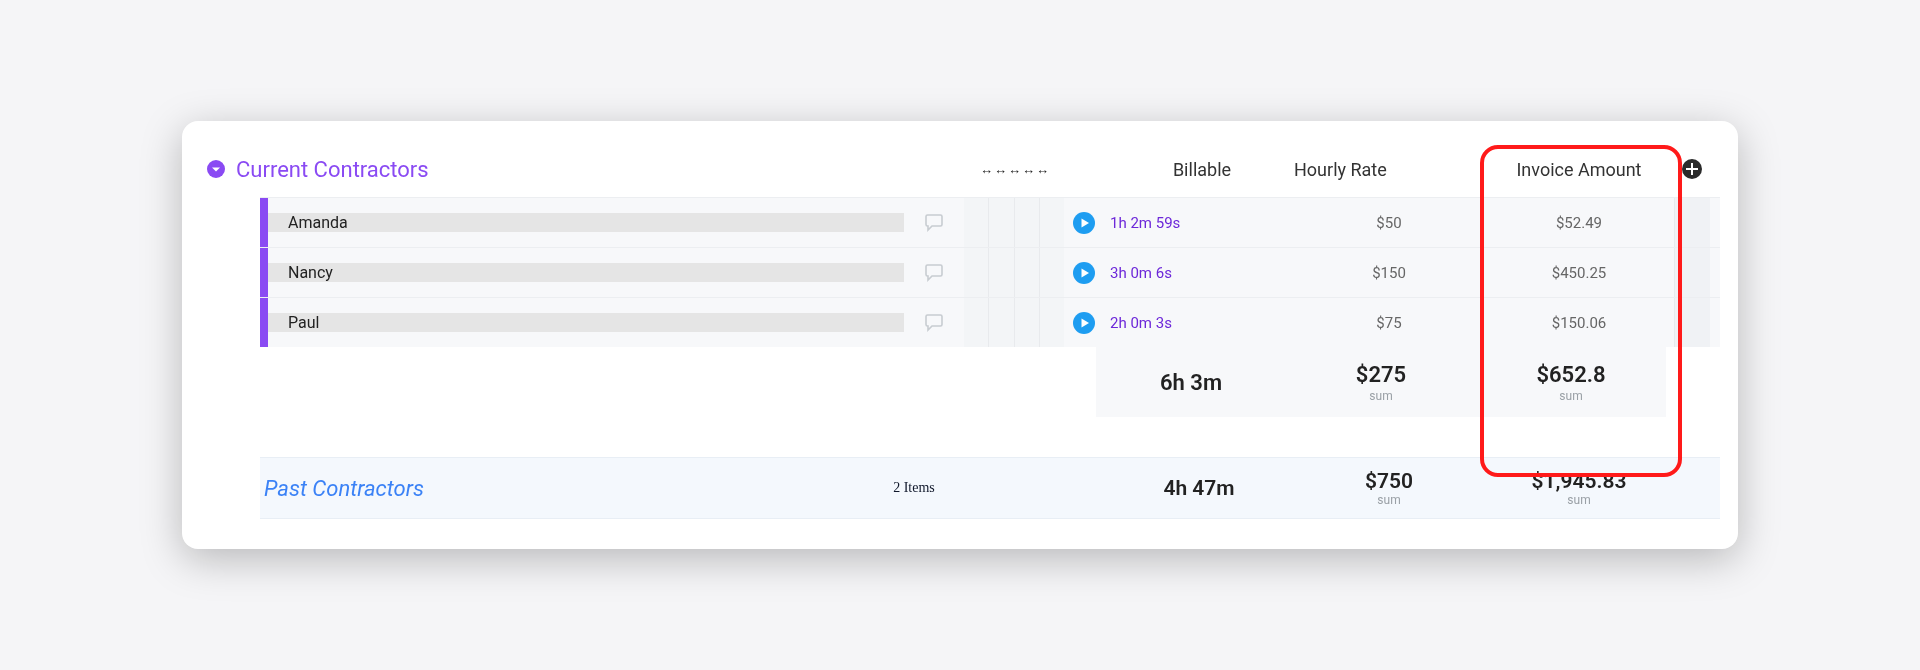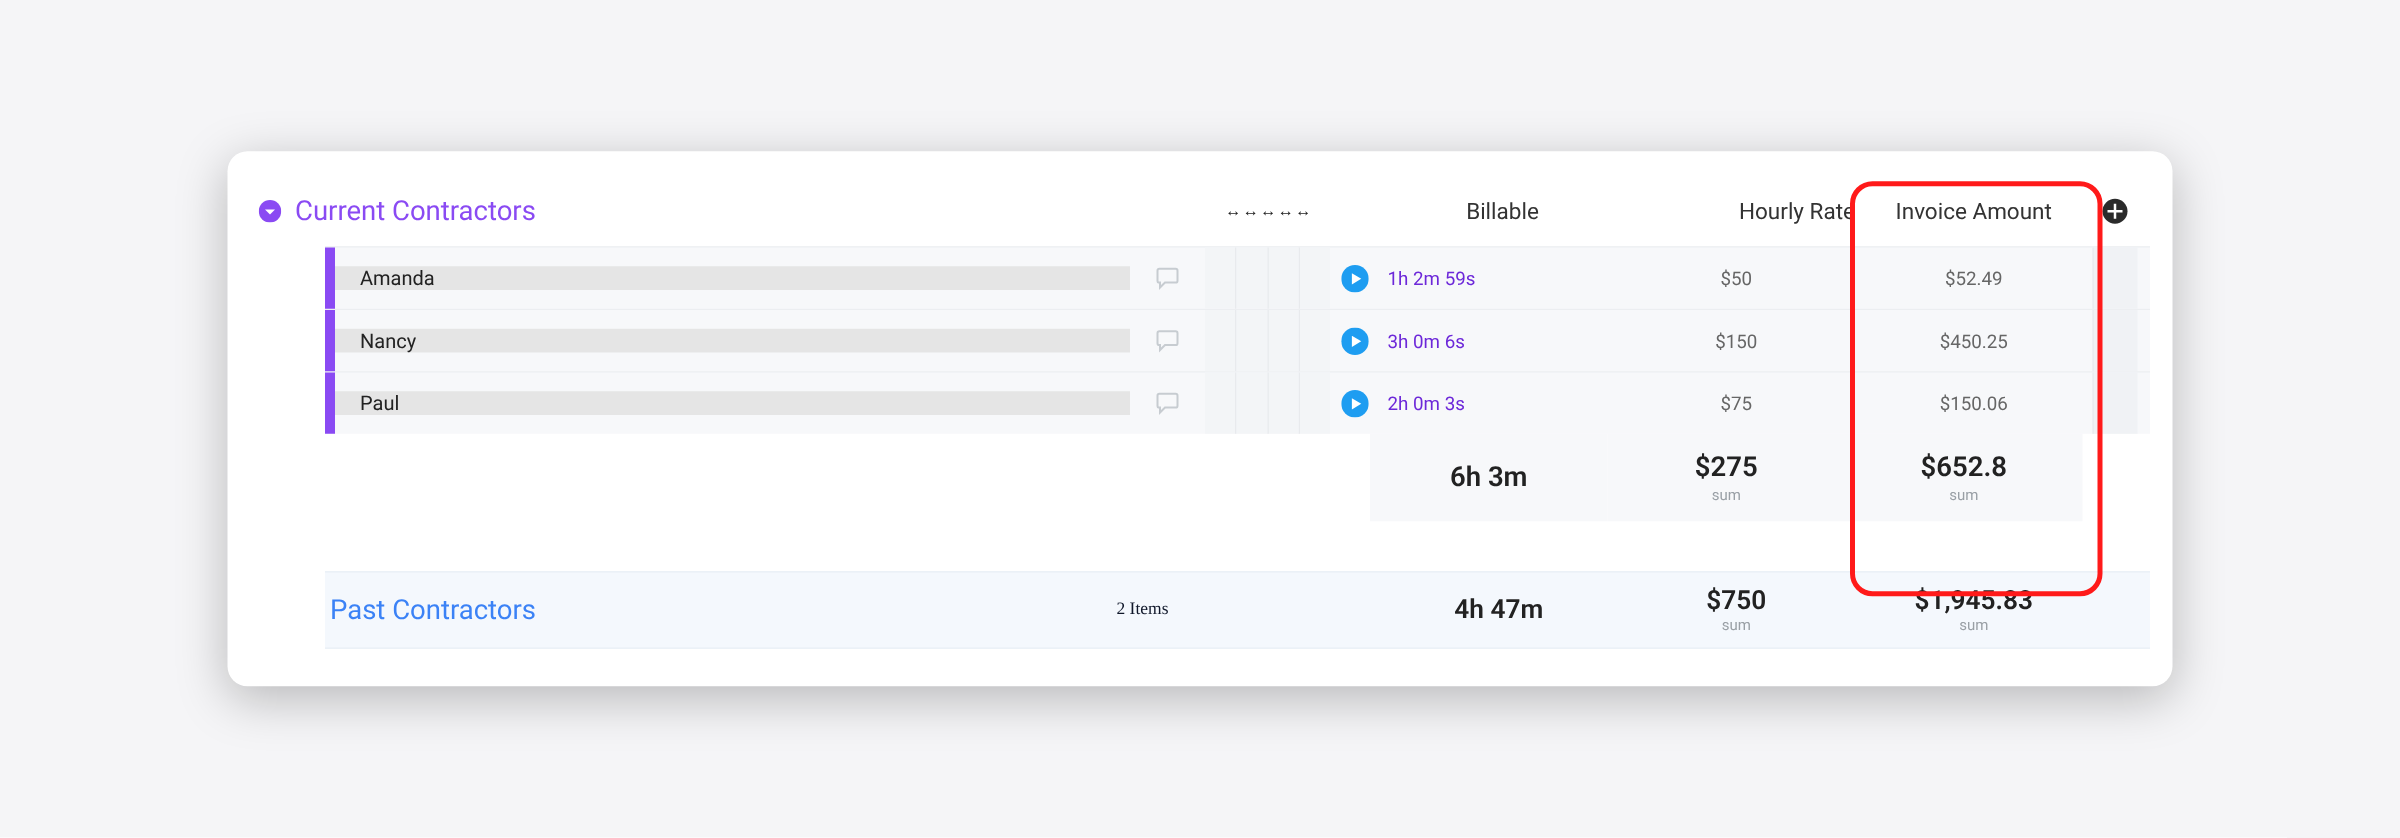--- a/index.html
+++ b/index.html
@@ -41,21 +41,21 @@
     .header-row {
       display: flex;
       align-items: center;
       width: 100%;
     }
     .name-col { width: 700px; flex-shrink: 0; }
     .icon-col { width: 60px; flex-shrink: 0; display:flex; justify-content:center; }
     .resize-col { width: 100px; flex-shrink: 0; display:flex; align-items:center; justify-content:center; gap:2px; }
     .play-col { width: 40px; flex-shrink: 0; display:flex; justify-content:center; align-items:center; }
     .billable-col { width: 190px; flex-shrink: 0; text-align:left; padding-left:6px; }
-    .rate-col { width: 190px; flex-shrink: 0; text-align:right; }
+    .rate-col { width: 190px; flex-shrink: 0; text-align:left; }
     .invoice-col { width: 190px; flex-shrink: 0; text-align:center; }
     .add-col-btn { width: 36px; flex-shrink:0; display:flex; justify-content:center; align-items:center; }
     .col-head {
       font-size: 18px;
       color: #333;
       font-weight: 400;
     }
     .resize-arrow { font-size: 13px; color:#222; letter-spacing:-1px; }
     .rows { margin-top: 10px; }
     .row {
@@ -141,20 +141,21 @@
       border-top:1px solid #e8eef5;
       border-bottom:1px solid #e8eef5;
     }
     .past-title {
       flex:0 0 604px;
       display:flex; align-items:center;
       padding-left:4px;
       font-size:22px;
       color:#3b82f6;
       font-weight:400;
+      font-style:italic;
     }
     .past-count {
       width:100px; display:flex; align-items:center; justify-content:center;
       font-size:14px; color:#0f172a; font-weight:500;font-family:Liberation Serif, serif;
     }
     .past-row .mini-cells-ph { width:100px; }
     .past-row .play-ph { width:40px; }
     .past-cell { display:flex; flex-direction:column; align-items:center; justify-content:center; }
     .past-cell.billable { width:190px; }
     .past-cell.rate { width:190px; }

